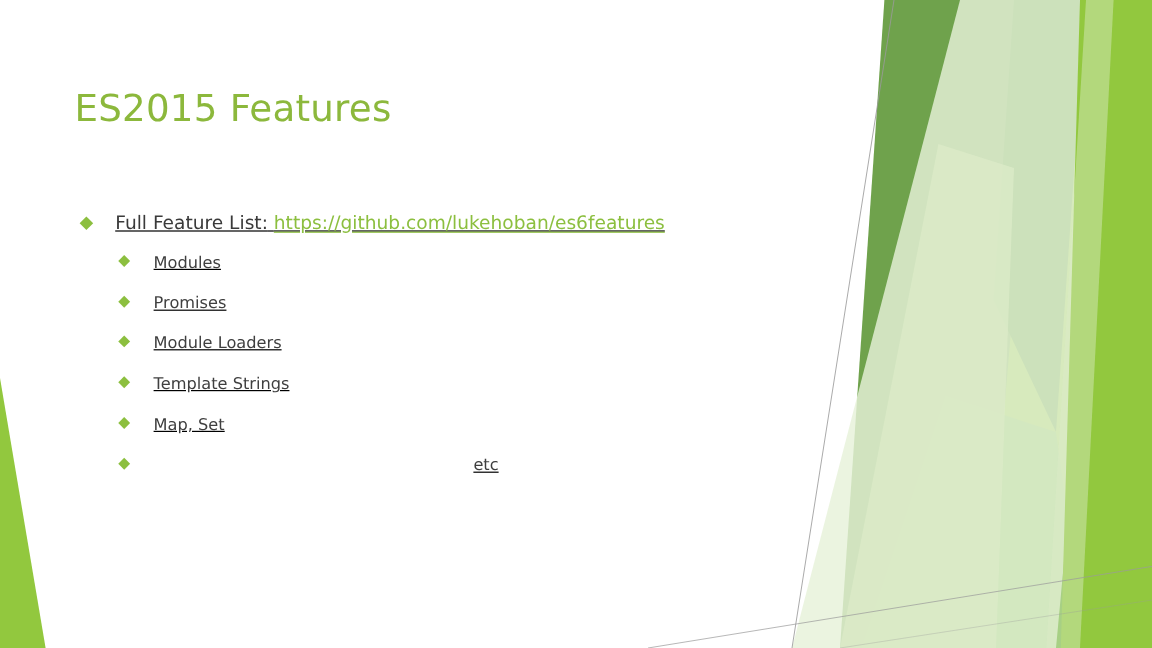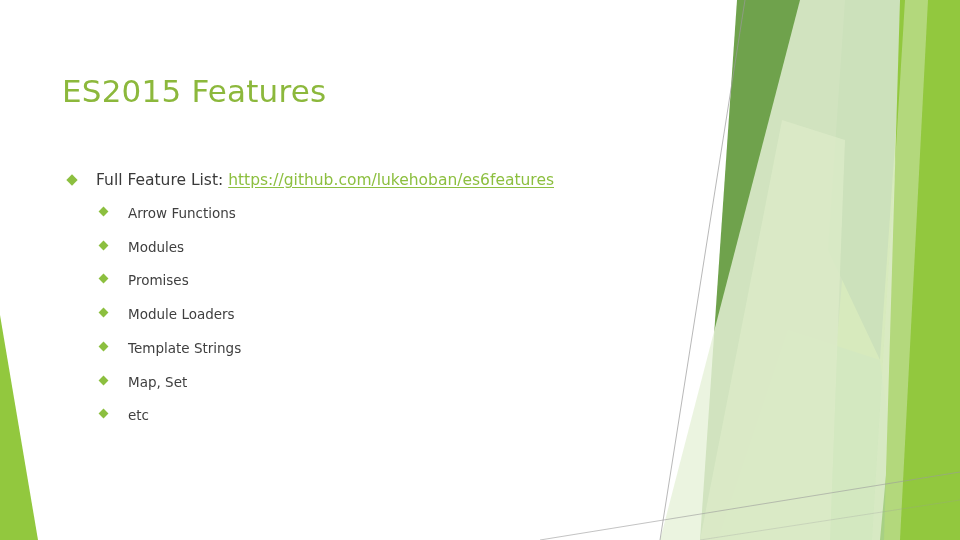--- a/index.html
+++ b/index.html
@@ -42,22 +42,23 @@
     font-size: 31px;
     font-weight: 400;
     letter-spacing: 0.2px;
     color: #8CB83C;
     line-height: 1.2;
     white-space: nowrap;
   }
   .body-block {
     position: absolute;
     left: 62px;
-    top: 170px;
+    top: 176px;
     width: 620px;
+    text-decoration: underline;
   }
   .lvl1 {
     position: relative;
     padding-left: 34px;
     font-size: 15.5px;
     color: #3A3A3A;
     line-height: 1.35;
     margin-bottom: 13px;
     white-space: nowrap;
   }
@@ -65,20 +66,21 @@
     position: relative;
     padding-left: 66px;
     font-size: 13.5px;
     color: #3F3F3F;
     line-height: 1.35;
     margin-bottom: 15.5px;
     white-space: nowrap;
   }
   .lvl2:last-child {
     margin-bottom: 0;
+    text-align: center;
   }
   .bullet {
     position: absolute;
     display: block;
     background: #8CBF3F;
     transform: rotate(45deg);
   }
   .lvl1 > .bullet {
     left: 6px;
     top: 6px;
@@ -135,23 +137,20 @@
     <h1 class="title">ES2015 Features</h1>
 
     <div class="body-block">
 
       <div class="lvl1">
         <span class="bullet"></span><span class="label">Full Feature List:</span>
         <a class="link" href="#">https://github.com/lukehoban/es6features</a>
       </div>
 
 
-      <div class="lvl2">
-        <span class="bullet"></span><span>Arrow Functions</span>
-      </div>
 
       <div class="lvl2">
         <span class="bullet"></span><span>Modules</span>
       </div>
 
       <div class="lvl2">
         <span class="bullet"></span><span>Promises</span>
       </div>
 
       <div class="lvl2">

